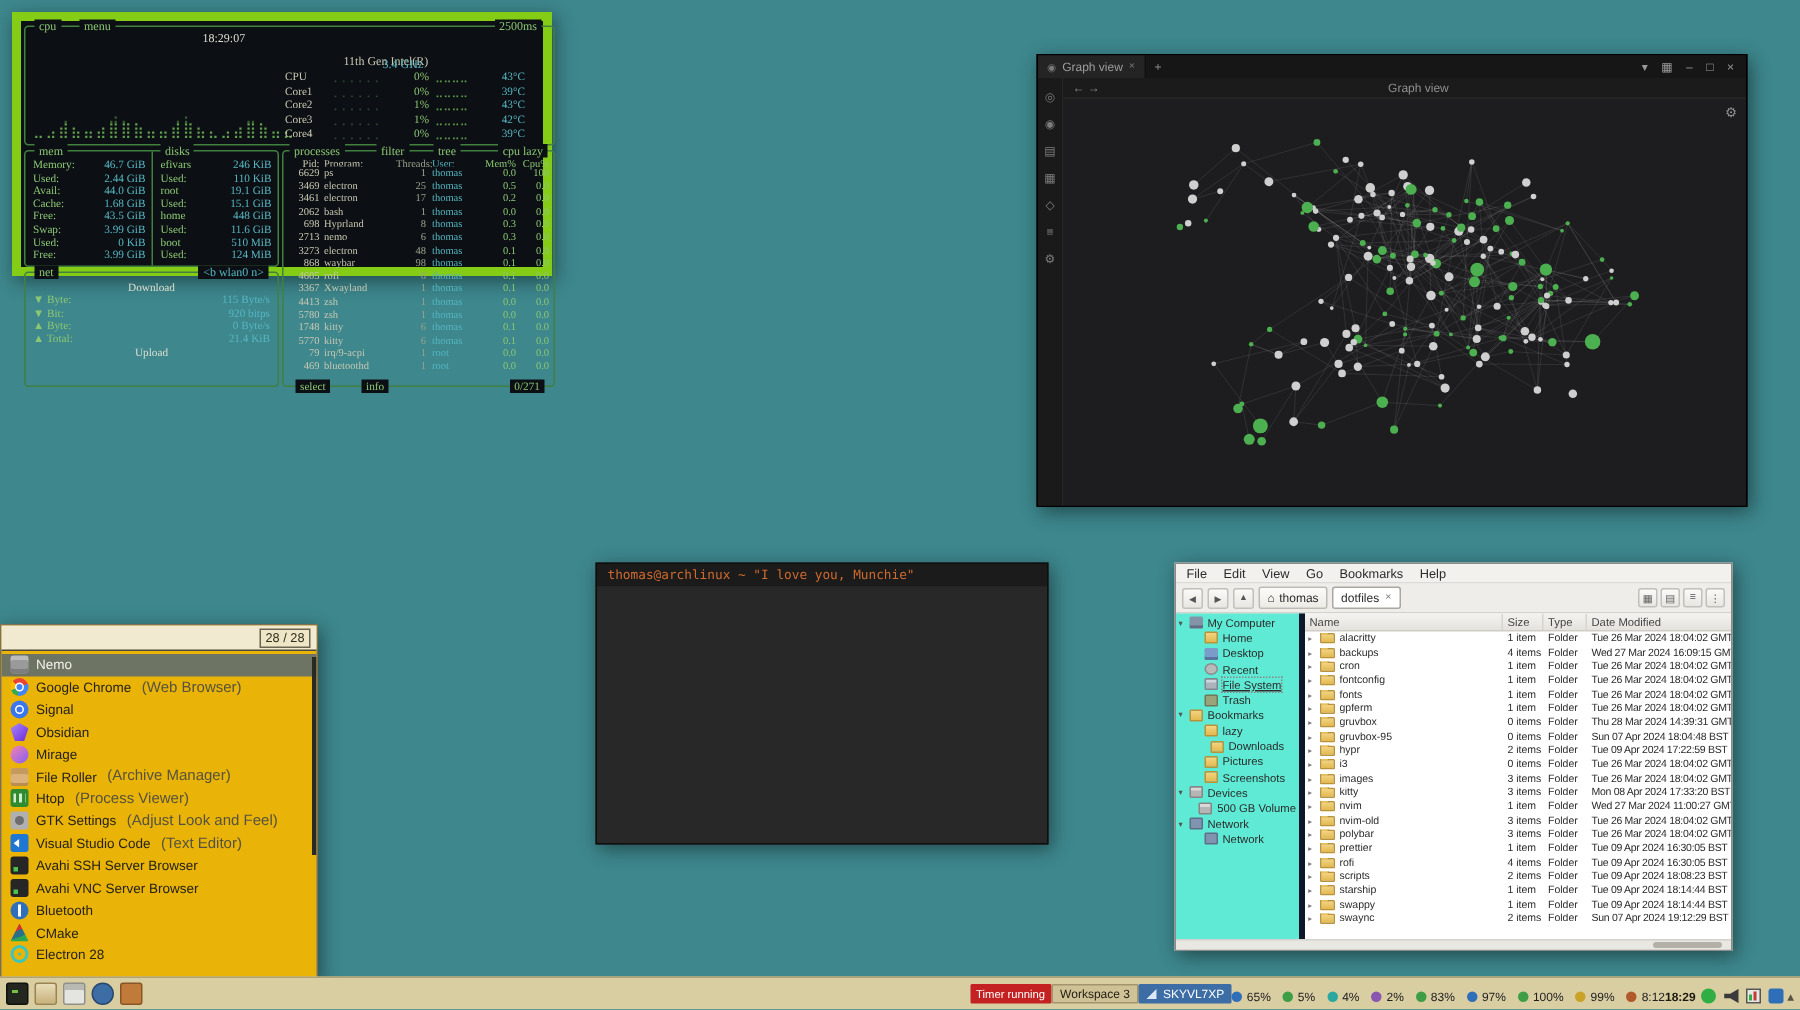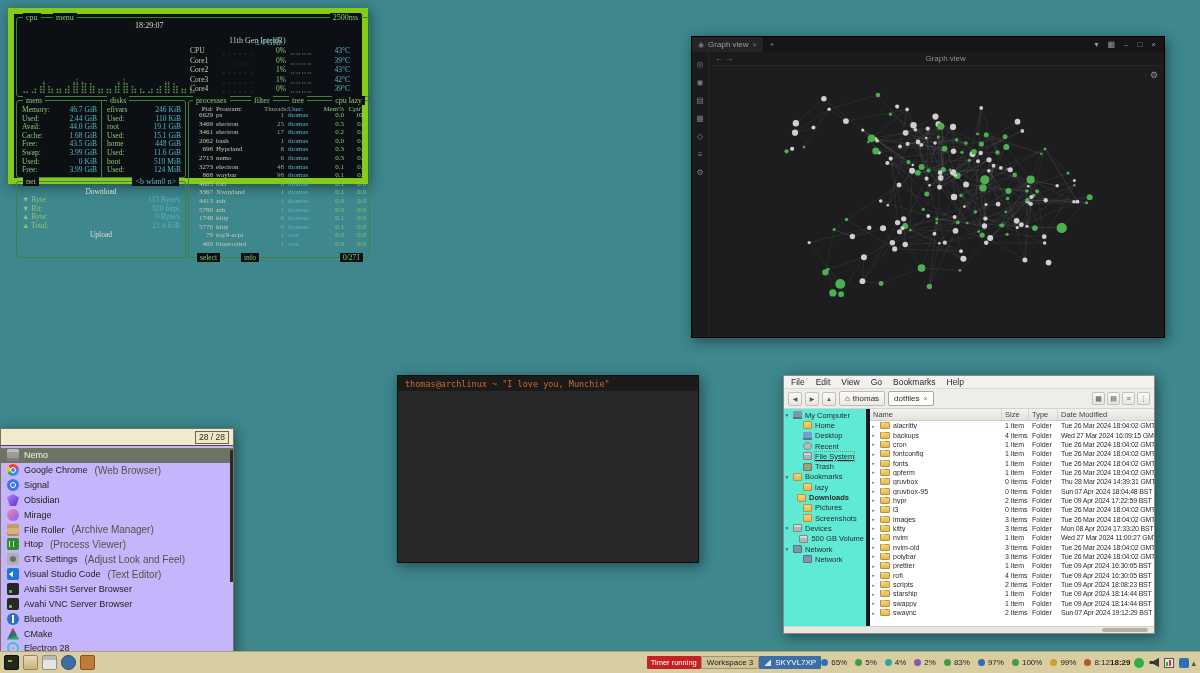--- a/index.html
+++ b/index.html
@@ -62,21 +62,21 @@
   .ob-canvas-wrap svg{position:absolute;inset:0;width:100%;height:100%}
   .ob-gear{position:absolute;right:6px;top:4px;color:#8f8f8f;font-size:9px;z-index:2}
 
   
   #terminal{left:397px;top:375px;width:302px;height:188px;background:#282828;border:1px solid #0e0e0e;display:flex;flex-direction:column}
   .term-titlebar{height:15px;background:#1b1b1b;display:flex;align-items:center;padding:0 7px;flex:0 0 15px}
   .term-title{color:#cf6a2e;font-size:8.5px;font-family:"DejaVu Sans Mono",monospace;white-space:nowrap;overflow:hidden}
   .term-body{flex:1;background:#282828}
 
   
-  #rofi{left:0;top:428px;width:234px;height:240px;background:#c4b5fd;border:1px solid #7a7157;display:flex;flex-direction:column}
+  #rofi{left:0;top:416px;width:212px;height:240px;background:#eab308;border:1px solid #7a7157;display:flex;flex-direction:column}
   .rofi-search{height:17px;flex:0 0 17px;background:#f2ead0;border-bottom:1px solid #4a463a;display:flex;align-items:center;padding:0 4px}
   .rofi-input{flex:1;border:none;outline:none;background:transparent;font-size:9px;font-family:"Liberation Sans",sans-serif;color:#222}
   .rofi-count{font-size:8.5px;color:#33301f;border:1px solid #6a6450;padding:0 3px;line-height:11px;background:#efe6c8}
   .rofi-list{flex:1;position:relative;overflow:hidden;display:flex;flex-direction:column;padding-top:2px}
   .rofi-item{height:14.85px;flex:0 0 14.85px;display:flex;align-items:center;gap:5px;padding:0 6px;color:#24221a;font-size:9px}
   .rofi-item.sel{background:#6e7464;color:#f2f2ea}
   .rofi-item .desc{font-size:10px;color:#55523f;margin-left:2px}
   .rofi-item.sel .desc{color:#d8d8cc}
   .rofi-scroll{position:absolute;right:0;top:4px;width:3px;height:132px;background:#2a2a24}
   .app-ic{width:12px;height:12px;border-radius:2px;flex:0 0 12px;position:relative}
@@ -150,21 +150,21 @@
   
   #taskbar{position:absolute;left:0;bottom:0;width:1200px;height:22px;background:#d9cda2;border-top:1px solid #b0a274;display:flex;align-items:center;padding:0 4px;font-size:8px;color:#222}
   .tb-launchers{display:flex;gap:4px;align-items:center}
   .tb-lic{width:15px;height:15px;border-radius:2px;position:relative}
   .tb-lic[data-icon="terminal"]{background:#23271f;border:1px solid #0f120c}
   .tb-lic[data-icon="terminal"]::after{content:"";position:absolute;left:3px;top:4px;width:4px;height:2px;background:#74c044}
   .tb-lic[data-icon="files"]{background:linear-gradient(#e8dcb8,#c9b27c);border:1px solid #9a8350}
   .tb-lic[data-icon="printer"]{background:#e4e4e0;border:1px solid #8f8f8b;box-shadow:inset 0 4px 0 #b9b9b3}
   .tb-lic[data-icon="browser"]{background:#3c6ea5;border-radius:50%;border:1px solid #27496e}
   .tb-lic[data-icon="editor"]{background:#c07a3a;border:1px solid #8a5524}
-  .tb-right{margin-left:auto;display:flex;align-items:center;gap:0}
+  .tb-right{margin-left:auto;display:flex;align-items:flex-end;gap:0}
   .tb-timer{background:#c42222;color:#fff;font-size:7.5px;padding:2px 4px;border-radius:1px}
   .tb-workspace{background:#cfc296;border:1px solid #a2956d;padding:1px 5px;border-radius:1px;color:#242014}
   .tb-net{background:#3c6ea5;color:#fff;display:flex;align-items:center;gap:4px;padding:2px 5px;border-radius:1px}
   .tb-net .wifi{width:7px;height:7px;background:#dce8f5;clip-path:polygon(0 100%,100% 100%,100% 0)}
   .tb-metric{display:flex;align-items:center;gap:3px}
   .tb-dot{width:7px;height:7px;border-radius:50%}
   .tb-clock{font-weight:bold;color:#1d1a10}
   .tb-tray{display:flex;align-items:center;gap:5px;margin-left:4px}
   .tray-ic{width:10px;height:10px}
   .tray-ic[data-icon="green-dot"]{background:#2fae44;border-radius:50%}
@@ -1253,21 +1253,21 @@
             <span class="fm-ic" data-icon="folder"></span>
             <span class="lbl">Bookmarks</span>
           </div>
 
           <div class="fm-side-row" style="padding-left: 10px;">
             <span class="ar"></span>
             <span class="fm-ic" data-icon="folder"></span>
             <span class="lbl">lazy</span>
           </div>
 
-          <div class="fm-side-row" style="padding-left: 4px; font-weight: bold;">
+          <div class="fm-side-row" style="padding-left: 14px;">
             <span class="ar"></span>
             <span class="fm-ic" data-icon="folder"></span>
             <span class="lbl">Downloads</span>
           </div>
 
           <div class="fm-side-row" style="padding-left: 10px;">
             <span class="ar"></span>
             <span class="fm-ic" data-icon="folder"></span>
             <span class="lbl">Pictures</span>
           </div>

